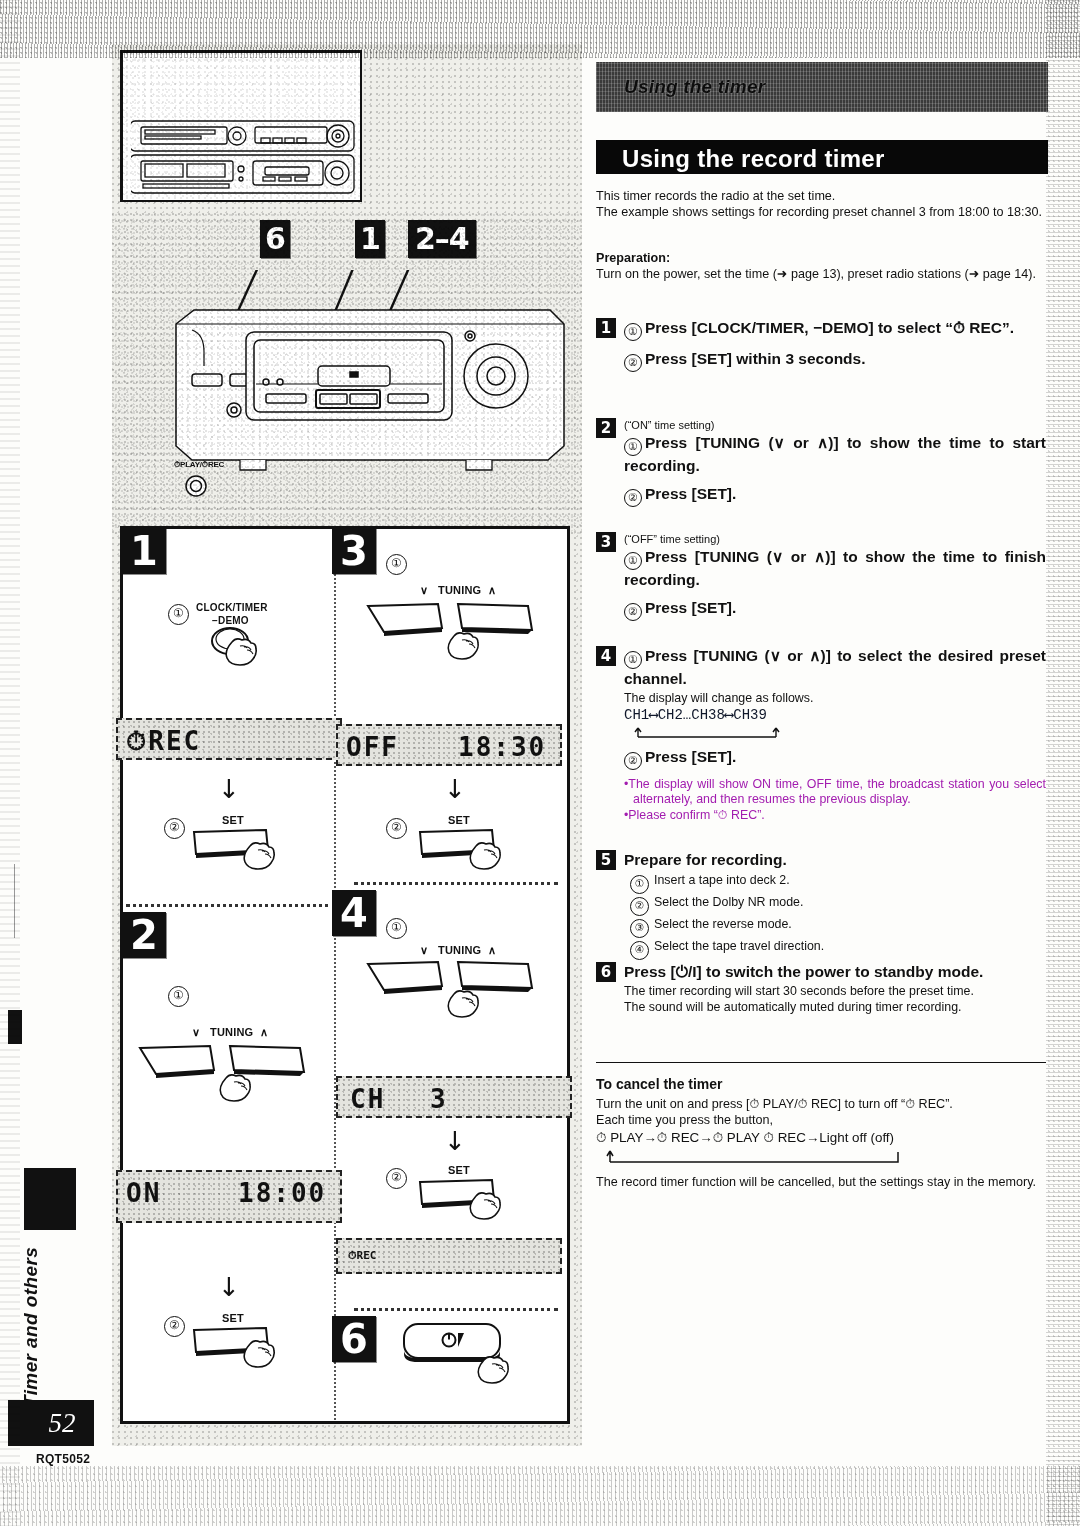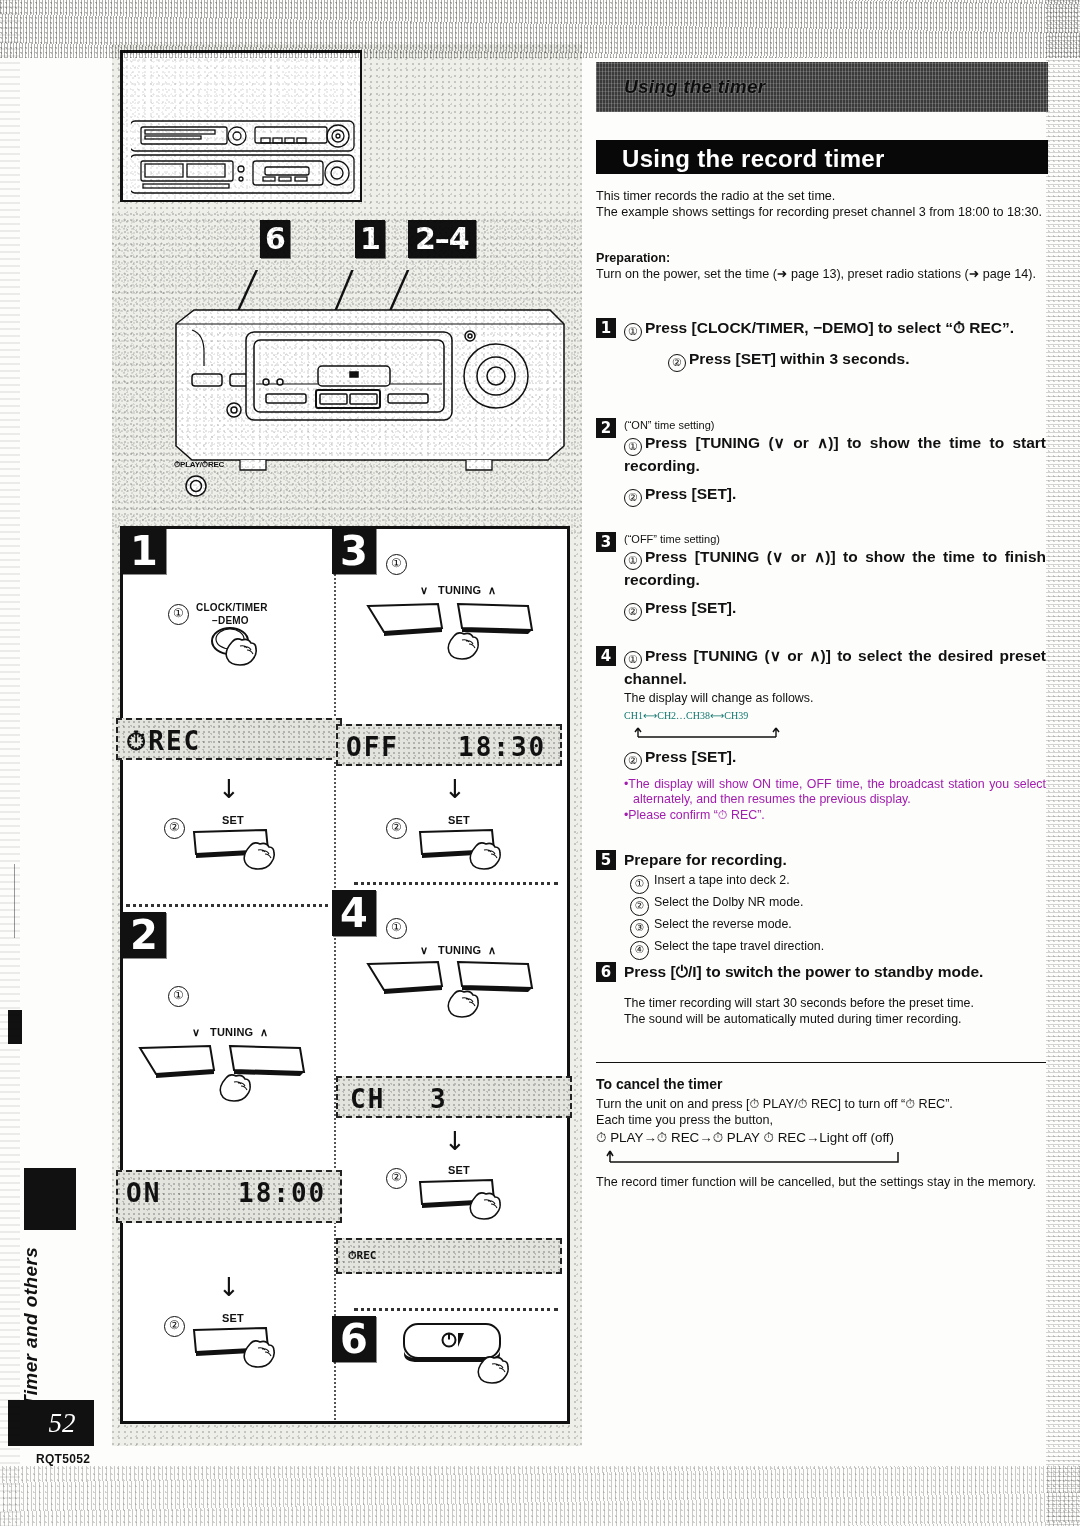--- a/index.html
+++ b/index.html
@@ -406,24 +406,24 @@
     vertical-align: -2px;
     font-weight: normal;
   }
   #hr-cancel {
     position: absolute;
     left: 0; top: 1002px;
     width: 450px; height: 0;
     border-top: 1.6px solid #111;
   }
   .ch-seq {
-    font-family: Liberation Serif, serif;
-    font-size: 10px;
+    font-family: Liberation Mono, monospace;
+    font-size: 14px;
     line-height: 17px;
-    color: #0f766e;
+    color: #0f172a;
     white-space: nowrap;
   }
   .loop-arrow {
     position: relative;
     height: 14px;
   }
 </style>
 </head>
 <body>
 
@@ -679,21 +679,21 @@
 
     <div class="body-text bold" style="top:190px;">Preparation:</div>
     <div class="body-text justify" style="top:206px;">Turn on the power, set the time (➜ page 13), preset radio stations (➜ page 14).</div>
 
     <div class="step-row" style="top:258px;">
       <div class="step-sq">1</div>
       <div class="step-body">
         <div class="step-head">
           <span class="indent-circ">①</span><span>Press [CLOCK/TIMER, −DEMO] to select “⏱ REC”.</span>
         </div>
-        <div class="step-head nojust" style="margin-top:8px;margin-left:44px;">
+        <div class="step-head nojust" style="margin-top:8px;">
           <span class="indent-circ">②</span><span>Press [SET] within 3 seconds.</span>
         </div>
       </div>
     </div>
 
     <div class="step-row" style="top:358px;">
       <div class="step-sq">2</div>
       <div class="step-body">
         <div class="step-sub">(“ON” time setting)</div>
         <div class="step-head" style="margin-top:1px;">
@@ -751,21 +751,21 @@
           <div><span class="cn">③</span><span>Select the reverse mode.</span></div>
           <div><span class="cn">④</span><span>Select the tape travel direction.</span></div>
         </div>
       </div>
     </div>
 
     <div class="step-row" style="top:902px;">
       <div class="step-sq">6</div>
       <div class="step-body">
         <div class="step-head">Press [⏻/I] to switch the power to standby mode.</div>
-        <div class="step-note" style="margin-top:14px;">The timer recording will start 30 seconds before the preset time.</div>
+        <div class="step-note" style="margin-top:2px;">The timer recording will start 30 seconds before the preset time.</div>
         <div class="step-note">The sound will be automatically muted during timer recording.</div>
       </div>
     </div>
 
     <div id="hr-cancel"></div>
 
     <div class="body-text bold" style="top:1016px;font-size:14px;">To cancel the timer</div>
     <div class="body-text" style="top:1036px;">Turn the unit on and press [⏱ PLAY/⏱ REC] to turn off “⏱ REC”.</div>
     <div class="body-text" style="top:1052px;">Each time you press the button,</div>
     <div class="body-text" style="top:1070px;font-size:13.4px;">⏱ PLAY→⏱ REC→⏱ PLAY ⏱ REC→Light off (off)</div>

